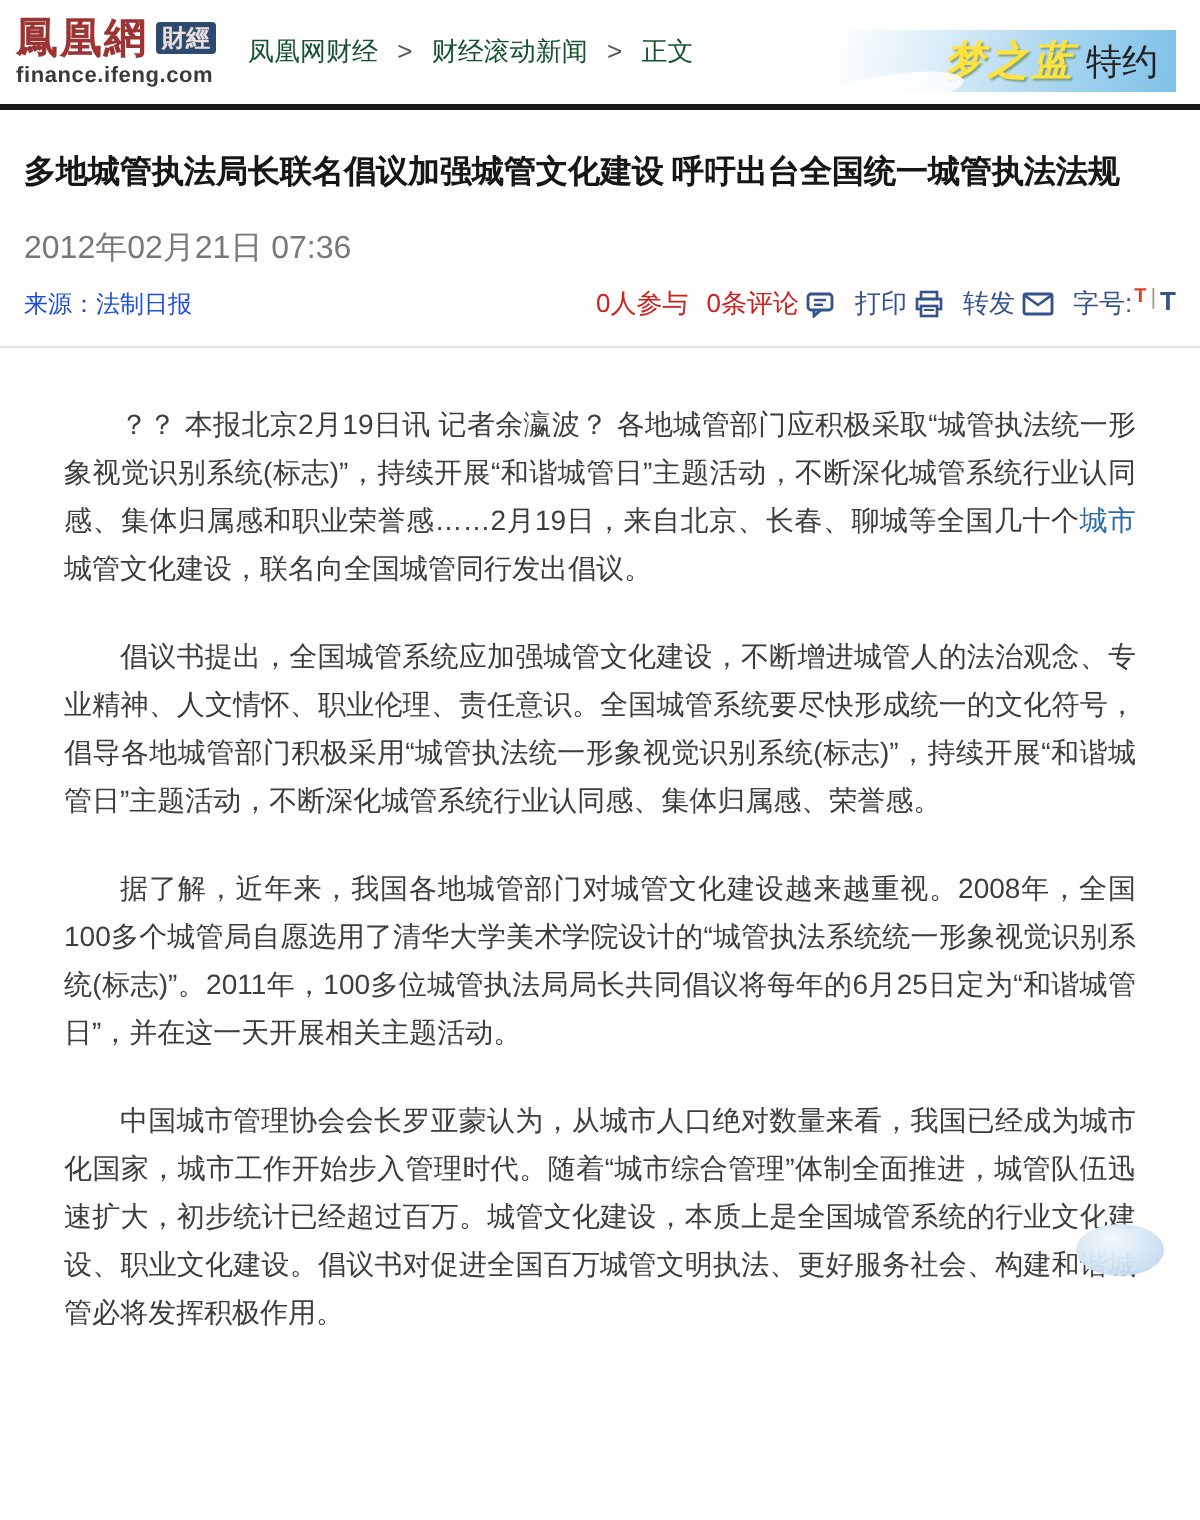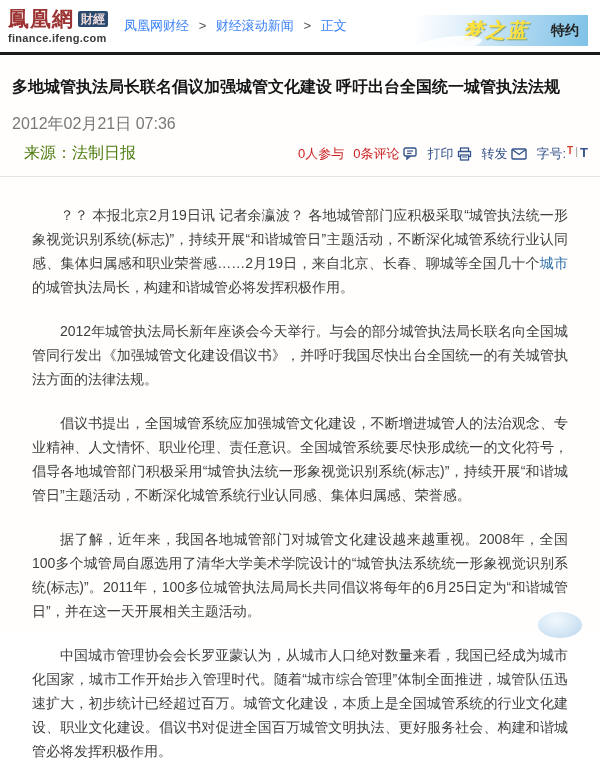--- a/index.html
+++ b/index.html
@@ -22,51 +22,51 @@
     font-family:"Liberation Serif","DejaVu Serif",serif;
     font-weight:bold; font-size:21px; color:#9c3434; letter-spacing:1px;
   }
   .logo-badge {
     margin-left:4px; background:#2c4a6e; color:#efdede;
     font-size:12px; font-weight:bold; padding:2px 3px; border-radius:2px;
   }
   .logo-domain { font-size:11px; font-weight:bold; color:#3a3a3a; margin-top:3px; letter-spacing:.3px; }
 
   .breadcrumb { margin-left:16px; font-size:13px; color:#404040; white-space:nowrap; }
-  .breadcrumb .crumb { color:#3b82f6; text-decoration:none; cursor:pointer; }
+  .breadcrumb .crumb { color:#14532d; text-decoration:none; cursor:pointer; }
   .breadcrumb .sep { margin:0 6px; color:#555; }
 
   .banner {
     position:absolute; right:12px; top:15px; width:172px; height:31px;
     background:linear-gradient(100deg,#ffffff 0%,#ddeef9 30%,#a8d5ef 65%,#7fc2e7 100%);
     border-radius:4px 0 0 4px;
     display:flex; align-items:center; justify-content:flex-end;
     padding-right:9px; cursor:pointer; overflow:hidden;
   }
   .banner::before {
     content:""; position:absolute; left:-4px; bottom:-7px; width:70px; height:16px;
     background:#ffffff; border-radius:50%; transform:rotate(-8deg); opacity:.85;
   }
   .banner-brand {
     font-family:"Liberation Serif","DejaVu Serif",serif;
     font-style:italic; font-weight:bold; font-size:20px; color:#ffe23d;
     text-shadow:1px 1px 1px rgba(70,110,40,.55); letter-spacing:2px;
   }
-  .banner-suffix { font-size:14px; color:#222; margin-left:22px; font-weight:bold; }
+  .banner-suffix { font-size:18px; color:#222; margin-left:5px; font-weight:normal; }
 
   
   .title {
     padding:16px 12px 4px 12px;
     font-family:"Liberation Serif","DejaVu Serif",serif;
     font-size:16px; line-height:31px; font-weight:bold; color:#161616;
   }
   .meta { padding:0 12px; }
   .meta-date { margin-top:8px; font-size:16px; color:#787878; }
   .meta-row { margin-top:8px; padding-bottom:10px; display:flex; justify-content:space-between; align-items:center; }
-  .meta-source { font-size:16px; color:#4d7c0f;margin-left:12px; }
+  .meta-source { font-size:12px; color:#1d4ed8; }
   .toolbar { display:flex; align-items:center; font-size:13px; }
   .toolbar > * { margin-left:9px; }
   .tb-red { color:#cc2222; cursor:pointer; text-decoration:none; }
   .tb-act { color:#34538b; cursor:pointer; text-decoration:none; }
   .tb-icon { display:inline-flex; align-items:center; cursor:pointer; margin-left:4px; }
   .fontsize { color:#34538b; display:inline-flex; align-items:flex-start; }
   .fs-small { color:#d8432a; font-size:10px; font-weight:bold; cursor:pointer; margin-left:1px; }
   .fs-sep { color:#999; margin:0 2px; font-size:11px; }
   .fs-large { color:#34538b; font-size:13px; font-weight:bold; cursor:pointer; }
 
@@ -152,23 +152,22 @@
           <span class="fs-sep">|</span>
           <span class="fs-large">T</span>
         </span>
       </div>
     </div>
   </div>
 
   <div class="divider"></div>
 
   <div class="body-text">
-    <p><span>？？ 本报北京2月19日讯 记者余瀛波？ 各地城管部门应积极采取“城管执法统一形象视觉识别系统(标志)”，持续开展“和谐城管日”主题活动，不断深化城管系统行业认同感、集体归属感和职业荣誉感……2月19日，来自北京、长春、聊城等全国几十个</span><a class="kw-link">城市</a><span>的城管执法局长，构建和谐城管必将发挥积极作用。</span></p>
+    <p><span>？？ 本报北京2月19日讯 记者余瀛波？ 各地城管部门应积极采取“城管执法统一形象视觉识别系统(标志)”，持续开展“和谐城管日”主题活动，不断深化城管系统行业认同感、集体归属感和职业荣誉感……2月19日，来自北京、长春、聊城等全国几十个</span><a class="kw-link">城市</a><span>城管文化建设，联名向全国城管同行发出倡议。</span></p>
 
-    <p>2012年城管执法局长新年座谈会今天举行。与会的部分城管执法局长联名向全国城管同行发出《加强城管文化建设倡议书》，并呼吁我国尽快出台全国统一的有关城管执法方面的法律法规。</p>
 
     <p>倡议书提出，全国城管系统应加强城管文化建设，不断增进城管人的法治观念、专业精神、人文情怀、职业伦理、责任意识。全国城管系统要尽快形成统一的文化符号，倡导各地城管部门积极采用“城管执法统一形象视觉识别系统(标志)”，持续开展“和谐城管日”主题活动，不断深化城管系统行业认同感、集体归属感、荣誉感。</p>
 
     <p>据了解，近年来，我国各地城管部门对城管文化建设越来越重视。2008年，全国100多个城管局自愿选用了清华大学美术学院设计的“城管执法系统统一形象视觉识别系统(标志)”。2011年，100多位城管执法局局长共同倡议将每年的6月25日定为“和谐城管日”，并在这一天开展相关主题活动。</p>
 
     <p><span>中国城市管理协会会长罗亚蒙认为，从城市人口绝对数量来看，我国已经成为城市化国家，城市工作开始步入管理时代。随着“城市综合管理”体制全面推进，城管队伍迅速扩大，初步统计已经超过百万。城管文化建设，本质上是全国城管系统的行业文化建设、职业文化建设。倡议书对促进全国百万城管文明执法、更好服务社会、构建和谐城管必将发挥积极作用。</span></p>
   </div>
 
   <div class="float-bubble"></div>
 

